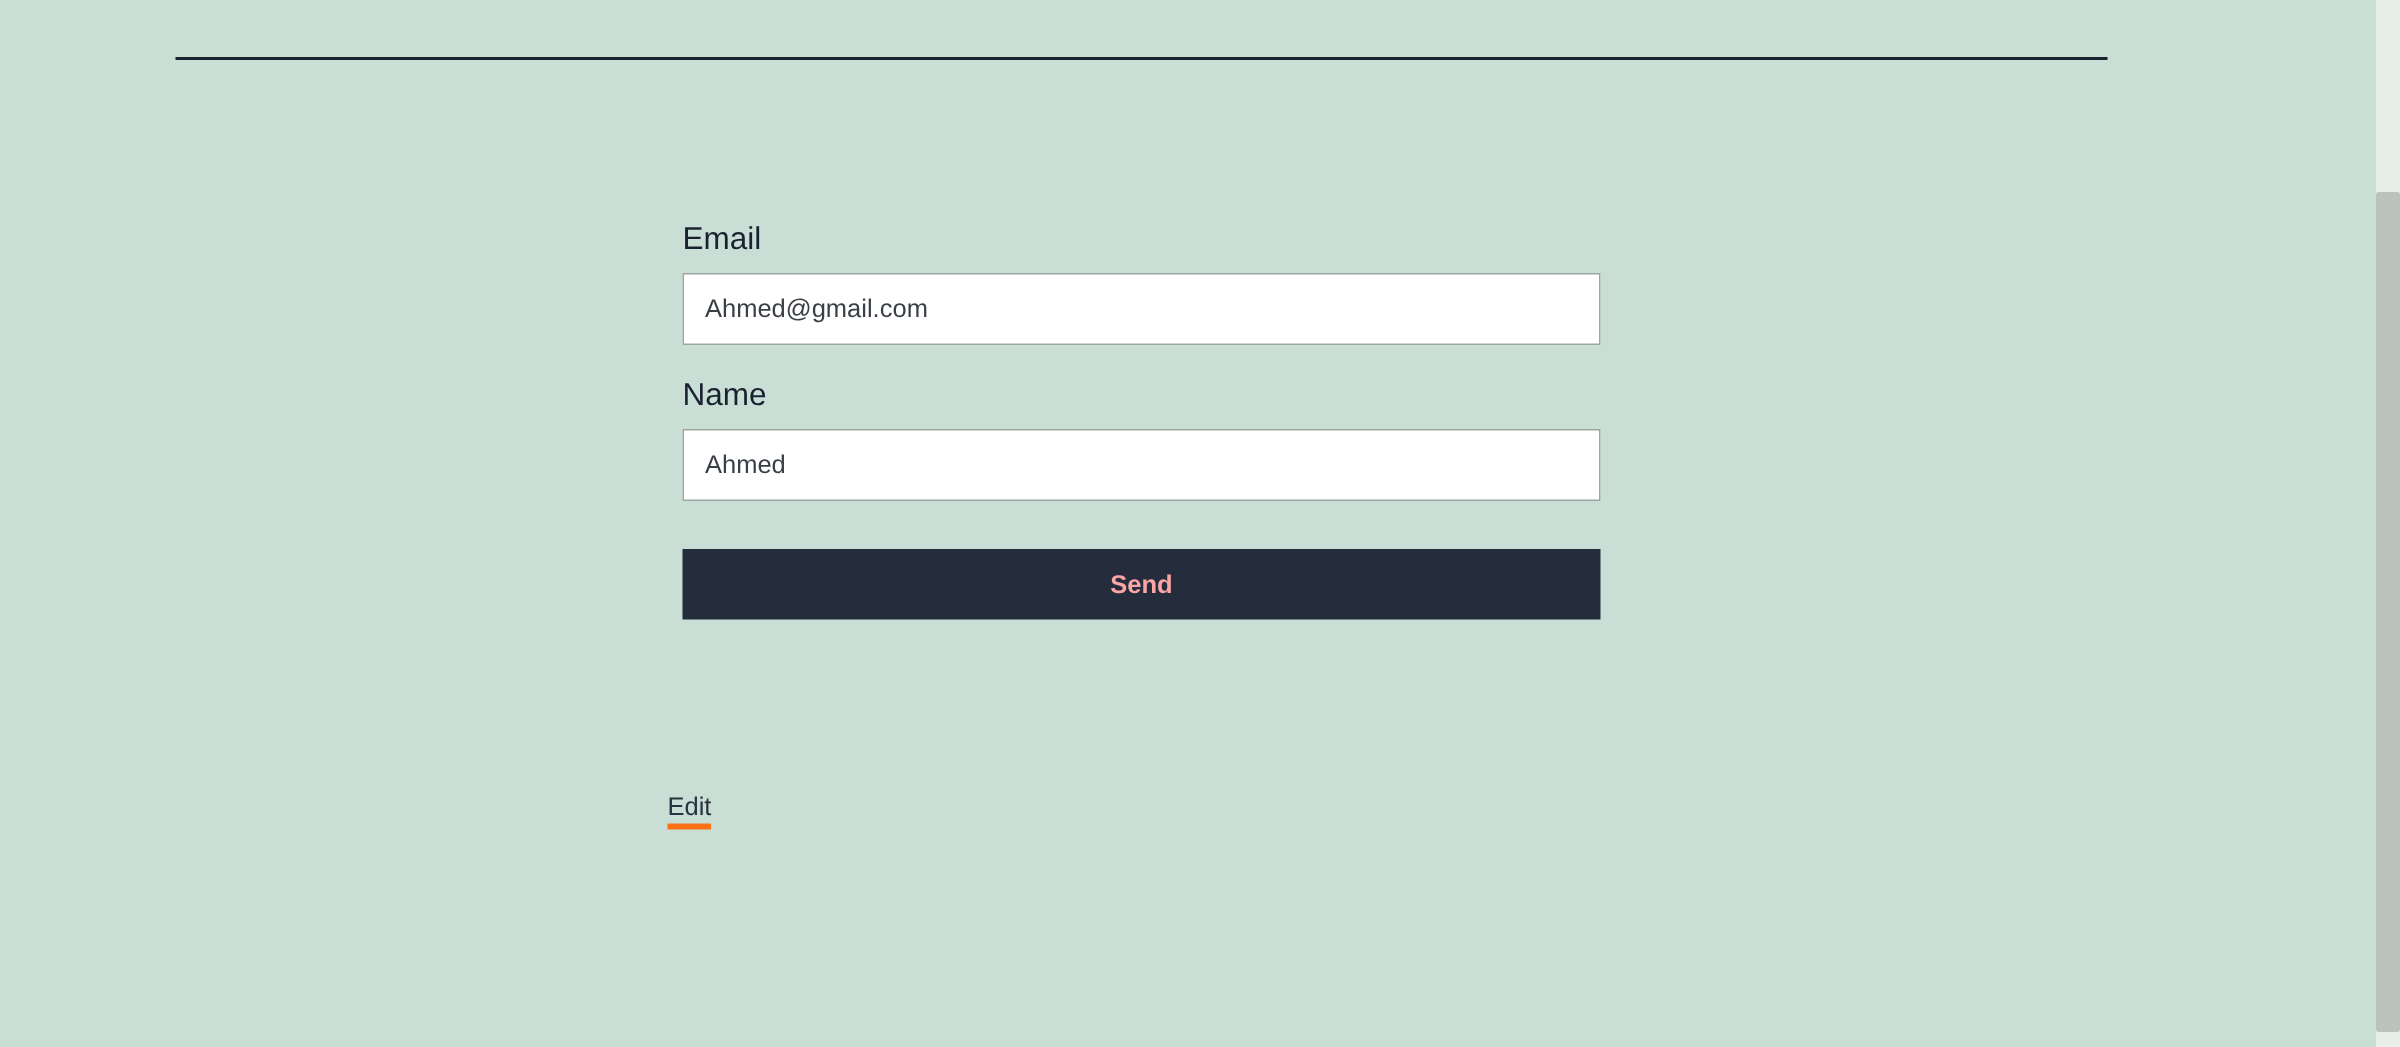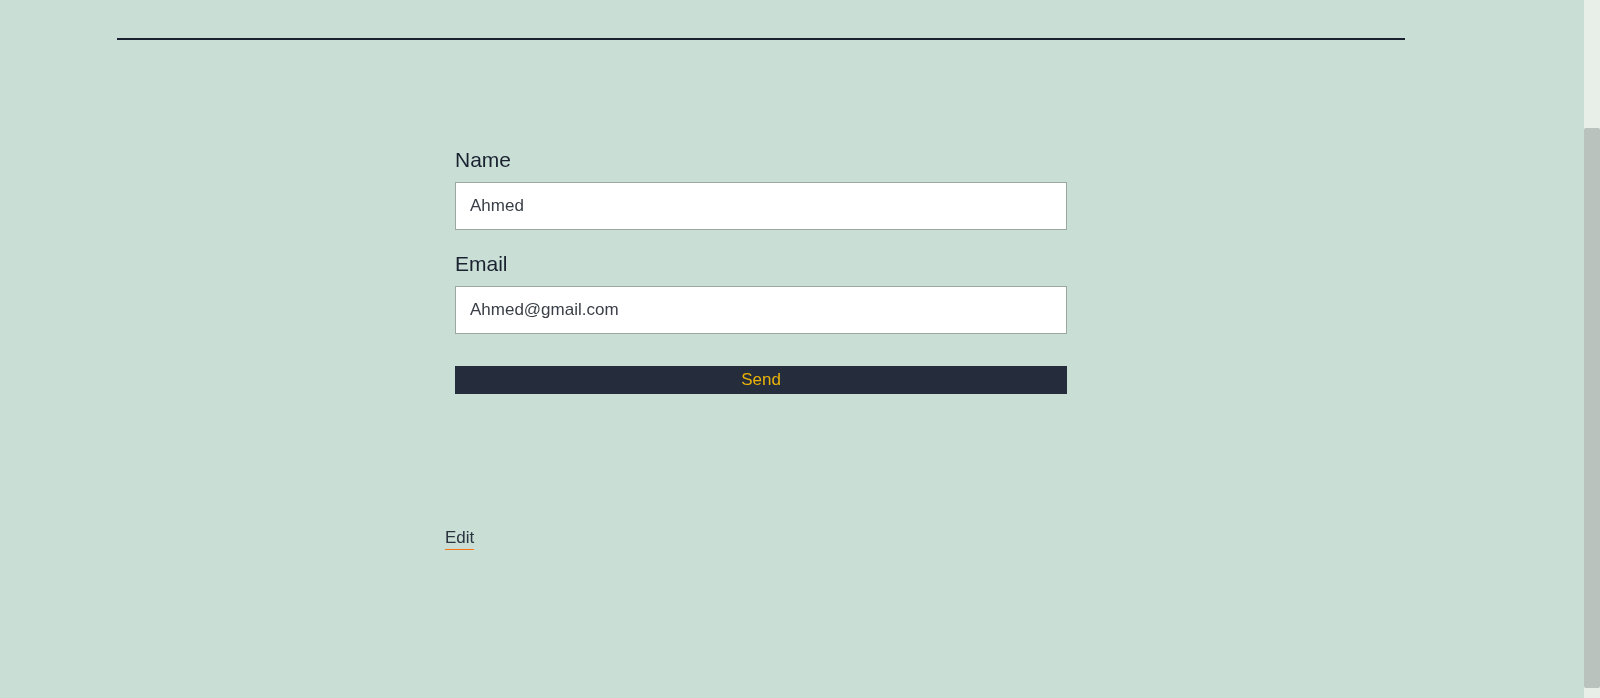--- a/index.html
+++ b/index.html
@@ -78,38 +78,38 @@
       border: none;
       background: transparent;
       padding: 0 14px;
       font-size: 17px;
       color: #3a3f47;
       font-family: inherit;
       outline: none;
     }
     .send-button {
       width: 100%;
-      height: 28px;
+      height: 47px;
       background-color: #252c3b;
-      color: #eab308;
+      color: #fca5a5;
       border: none;
       font-size: 17px;
-      font-weight: 400;
+      font-weight: 700;
       cursor: pointer;
       margin-top: 10px;
       font-family: inherit;
     }
     .edit-link {
       position: absolute;
       top: 528px;
       left: 445px;
       font-size: 17px;
       color: #2a3340;
       text-decoration: none;
-      border-bottom: 1px solid #f97316;
+      border-bottom: 4px solid #f97316;
       cursor: pointer;
       padding-bottom: 1px;
     }
     .scrollbar-track {
       position: absolute;
       right: 0;
       top: 0;
       width: 16px;
       height: 100%;
       background-color: #e8efe9;
@@ -127,27 +127,27 @@
 </head>
 <body>
 
 <div class="page-container">
 
   <div class="divider"></div>
 
   <div class="form-container">
 
     <div class="form-group">
-      <label class="form-label">Name</label>
-      <input type="text" class="form-input" value="Ahmed" style="">
+      <label class="form-label">Email</label>
+      <input type="text" class="form-input" value="Ahmed@gmail.com" style="">
     </div>
 
     <div class="form-group">
-      <label class="form-label">Email</label>
-      <input type="text" class="form-input" value="Ahmed@gmail.com" style="">
+      <label class="form-label">Name</label>
+      <input type="text" class="form-input" value="Ahmed" style="">
     </div>
 
 
     <button class="send-button">Send</button>
 
   </div>
 
   <a class="edit-link">Edit</a>
 
   <div class="scrollbar-track">

